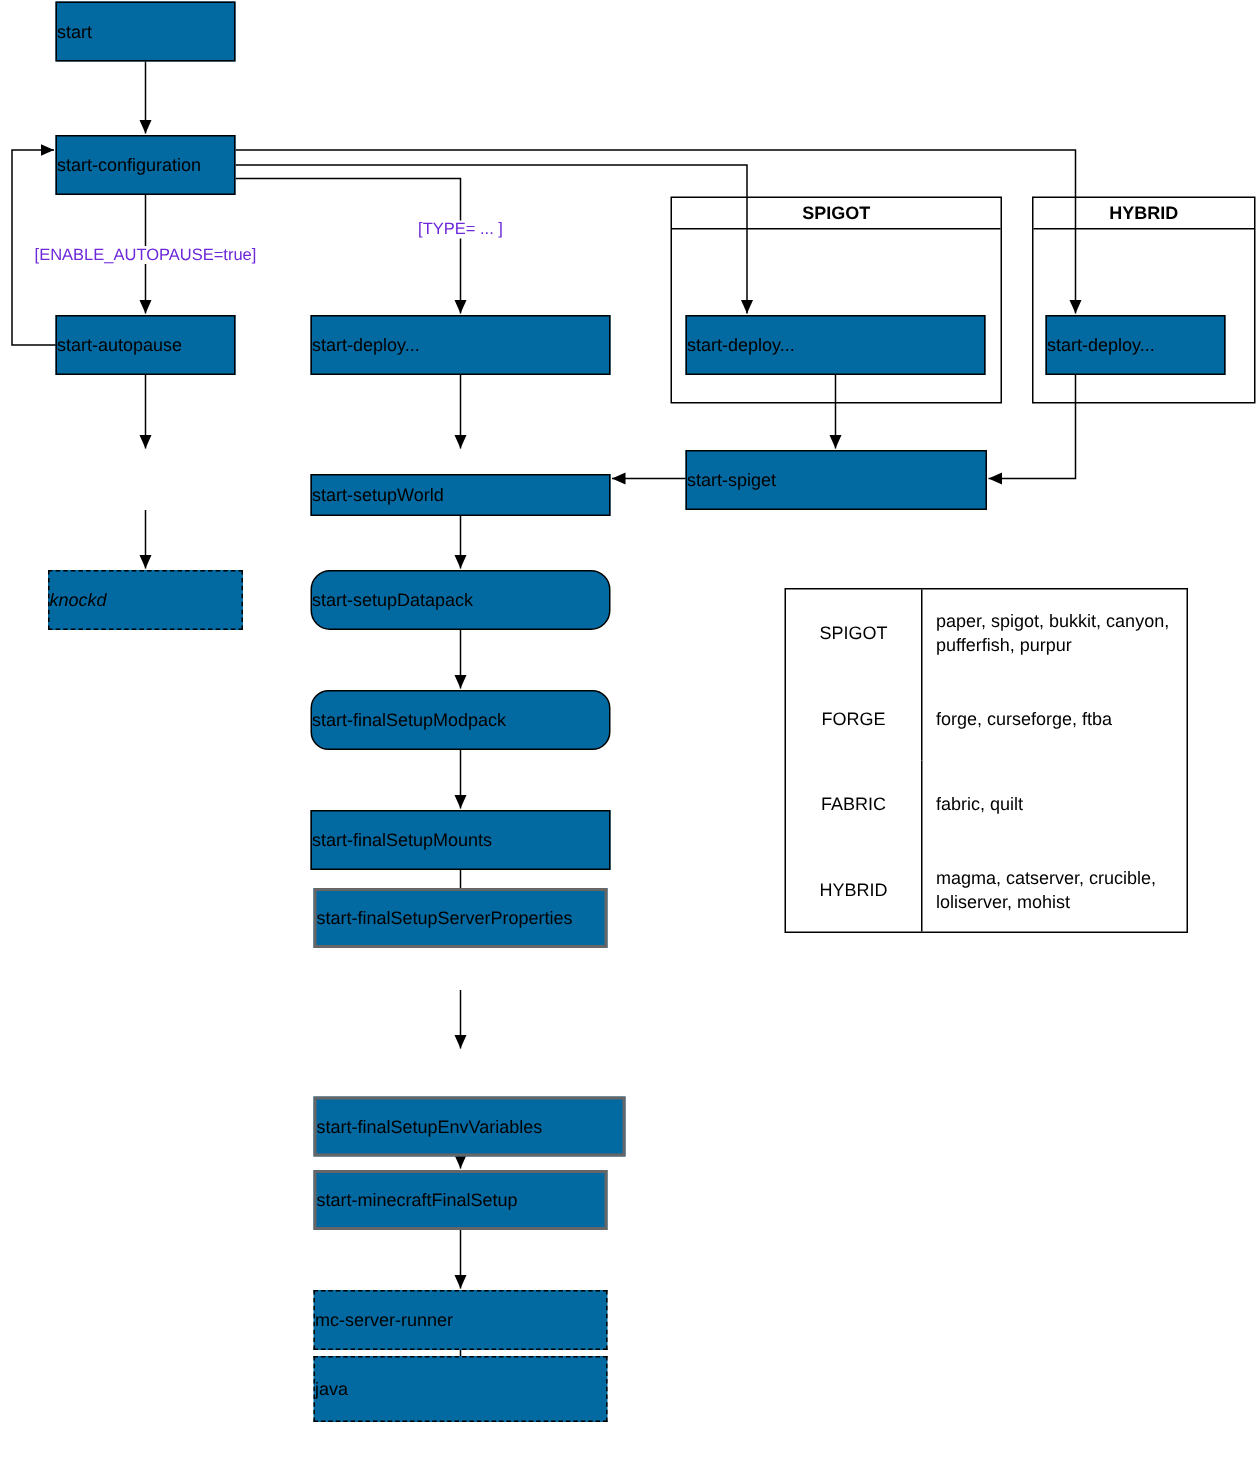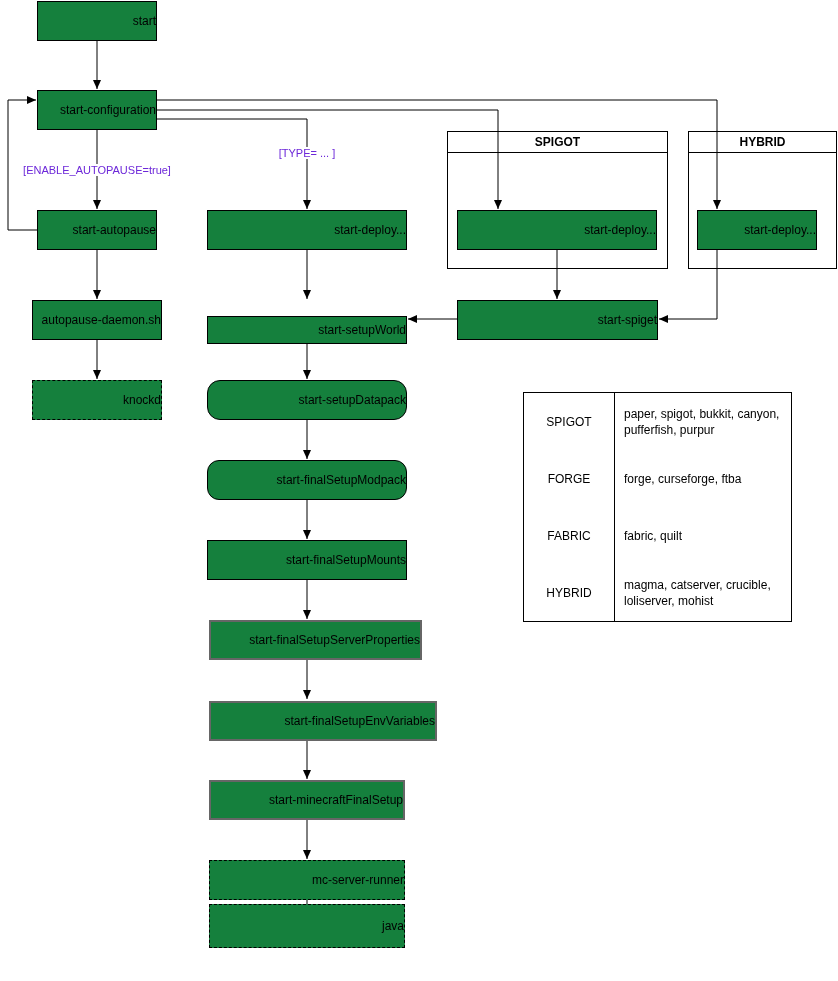--- a/index.html
+++ b/index.html
@@ -18,25 +18,25 @@
   #edges {
     position: absolute;
     left: 0; top: 0;
     width: 838px; height: 981px;
     z-index: 2;
     pointer-events: none;
   }
 
   .node {
     position: absolute;
-    background: #15803d;
+    background: #0369a1;
     border: 1px solid #000000;
     display: flex;
     align-items: center;
-    justify-content: flex-end;
+    justify-content: flex-start;
     text-align: center;
     font-size: 12px;
     color: #000000;
     z-index: 3;
     line-height: 1.2;
   }
   .node.dashed { border-style: dashed; }
   .node.gray { border: 2px solid #666666; }
 
   .group {
@@ -159,25 +159,22 @@
   </div>
 
   <div class="node" style="left:37px; top:210px; width:120px; height:40px;">
     <span>start-autopause</span>
   </div>
 
   <div class="node" style="left:37px; top:90px; width:120px; height:40px;">
     <span>start-configuration</span>
   </div>
 
-  <div class="node" style="left:32px; top:300px; width:130px; height:40px;">
-    <span>autopause-daemon.sh</span>
-  </div>
-
-  <div class="node dashed" style="left:32px; top:380px; width:130px; height:40px;">
+
+  <div class="node dashed" style="left:32px; top:380px; width:130px; height:40px;font-style:italic;">
     <span>knockd</span>
   </div>
 
   <div class="node" style="left:207px; top:210px; width:200px; height:40px;">
     <span>start-deploy...</span>
   </div>
 
   <div class="node" style="left:457px; top:210px; width:200px; height:40px;">
     <span>start-deploy...</span>
   </div>
@@ -199,25 +196,25 @@
   </div>
 
   <div class="node" style="left:207px; top:460px; width:200px; height:40px;border-radius:12px;">
     <span>start-finalSetupModpack</span>
   </div>
 
   <div class="node" style="left:207px; top:540px; width:200px; height:40px;">
     <span>start-finalSetupMounts</span>
   </div>
 
-  <div class="node gray" style="left:209px; top:620px; width:213px; height:40px;">
+  <div class="node gray" style="left:209px; top:592px; width:196px; height:40px;">
     <span>start-finalSetupServerProperties</span>
   </div>
 
-  <div class="node gray" style="left:209px; top:701px; width:228px; height:40px;">
+  <div class="node gray" style="left:209px; top:731px; width:208px; height:40px;">
     <span>start-finalSetupEnvVariables</span>
   </div>
 
   <div class="node gray" style="left:209px; top:780px; width:196px; height:40px;">
     <span>start-minecraftFinalSetup</span>
   </div>
 
   <div class="node dashed" style="left:209px; top:860px; width:196px; height:40px;">
     <span>mc-server-runner</span>
   </div>

